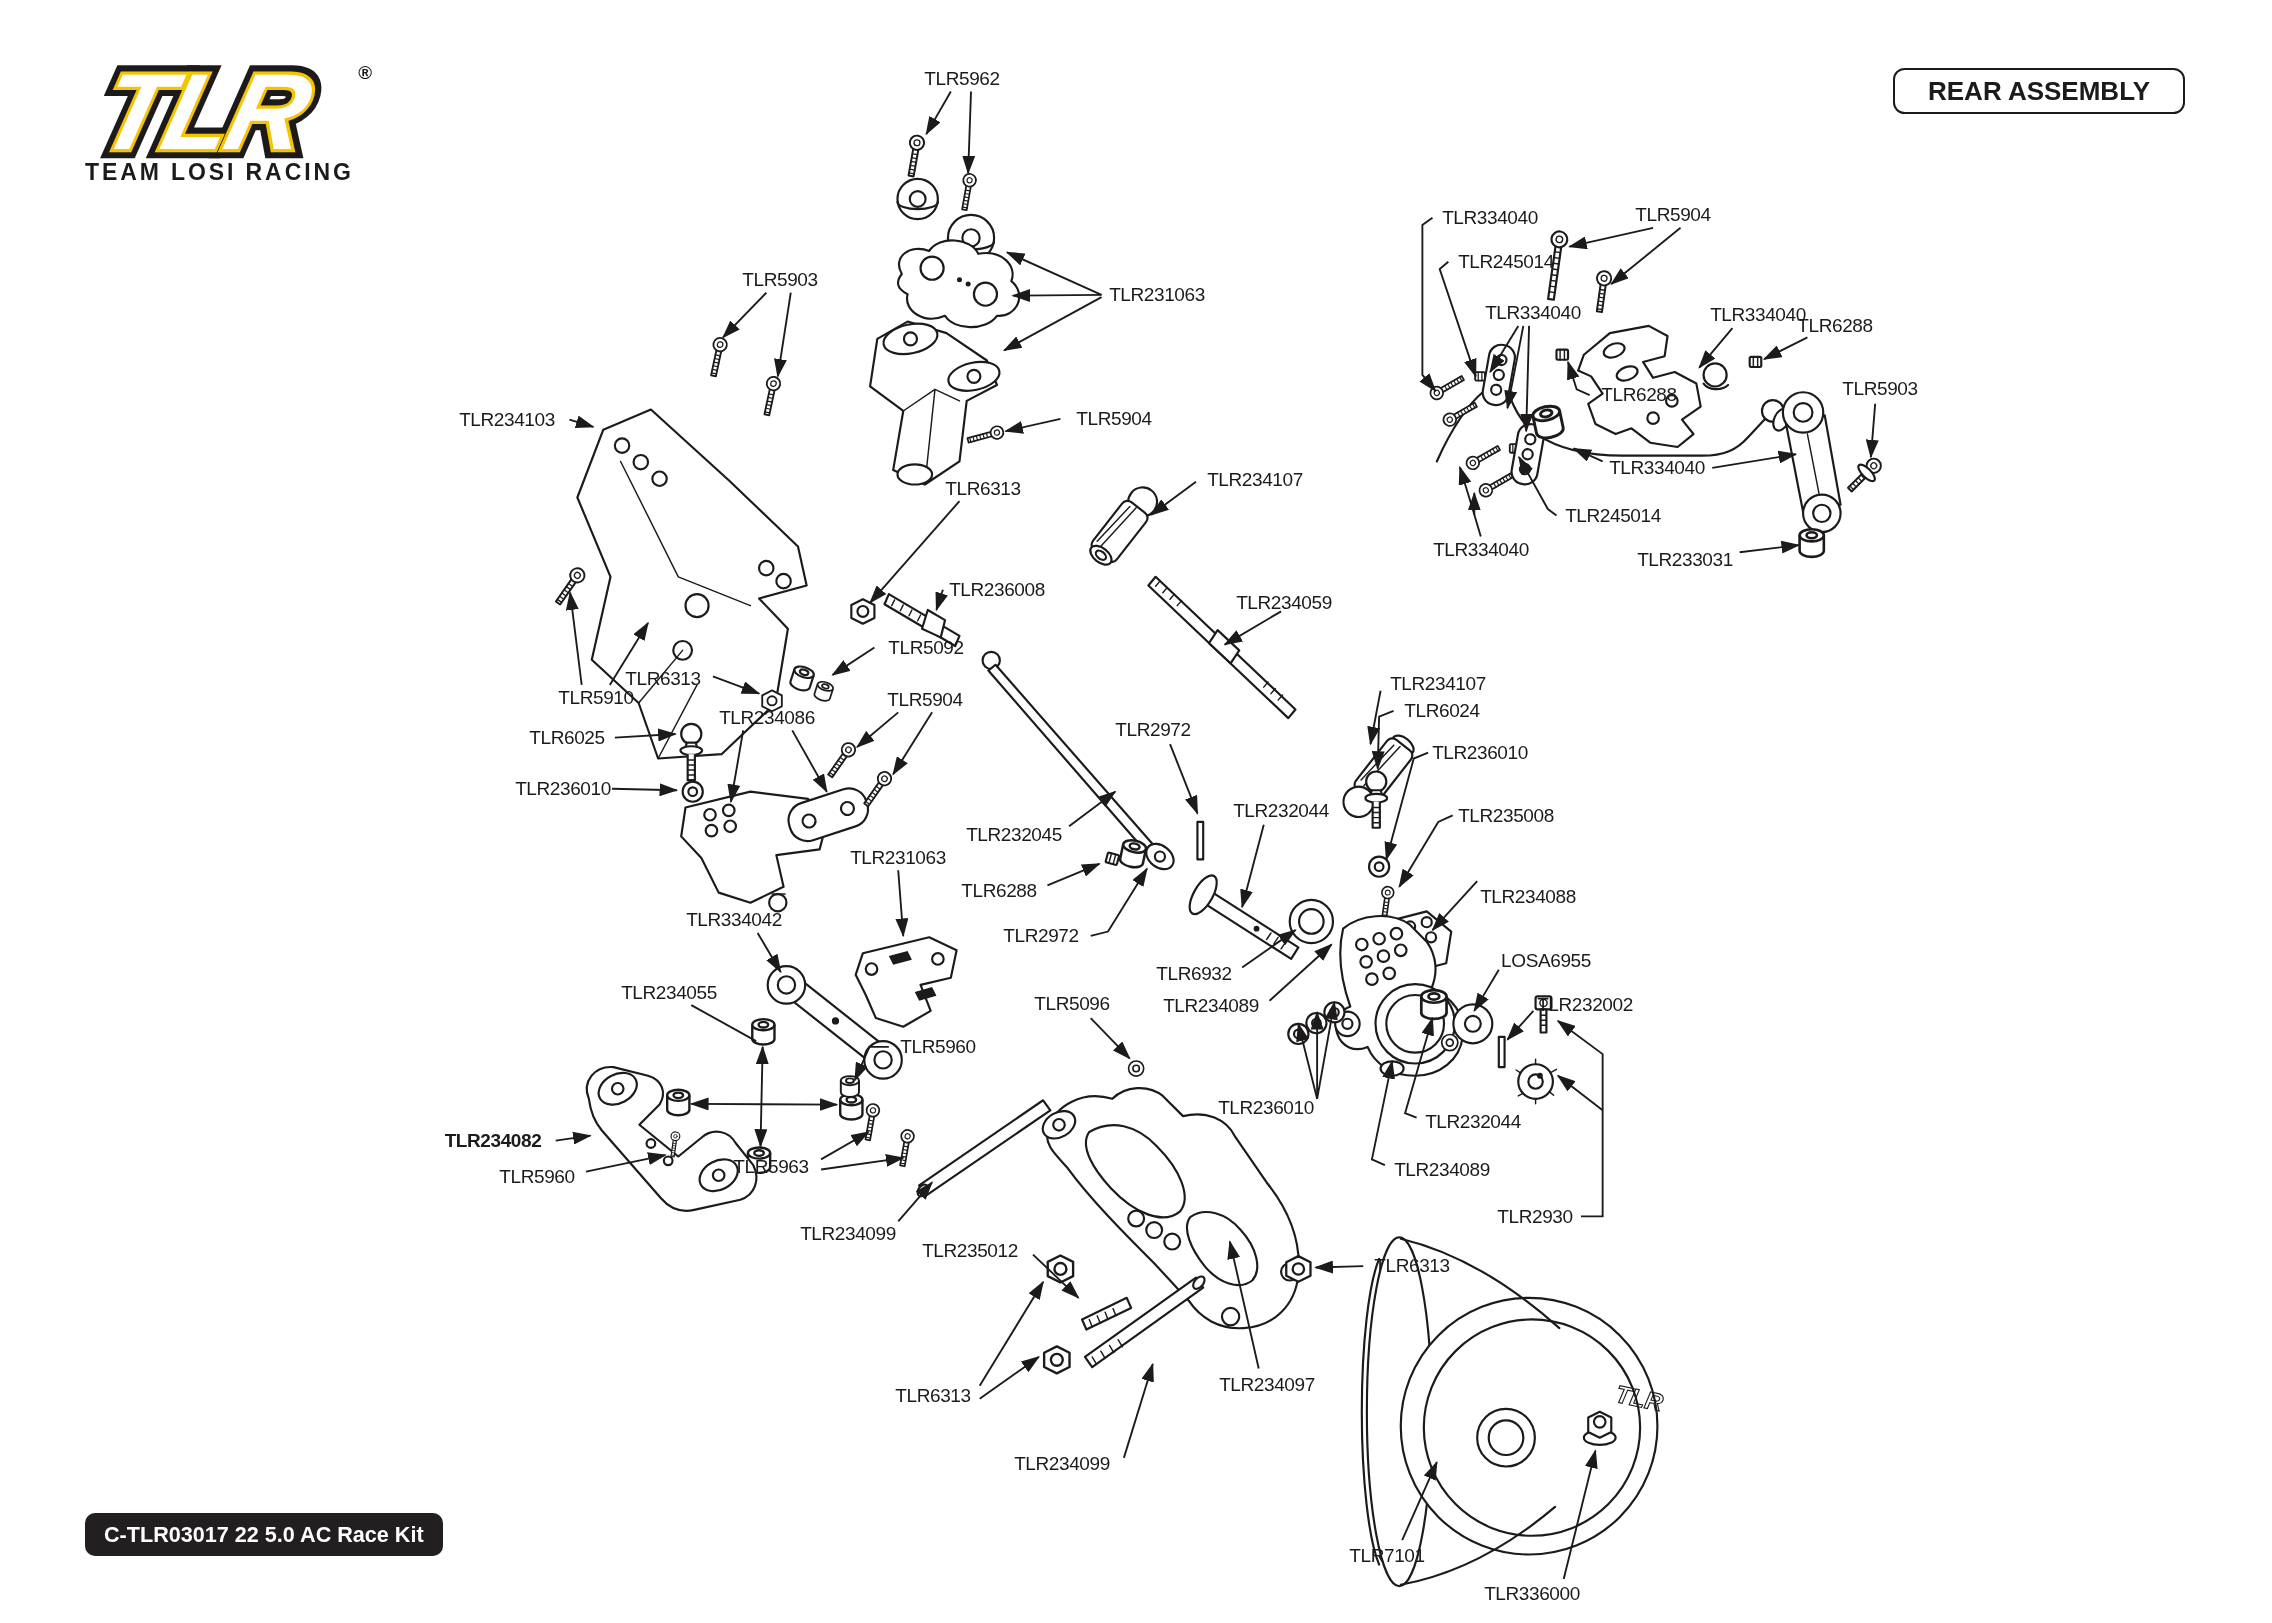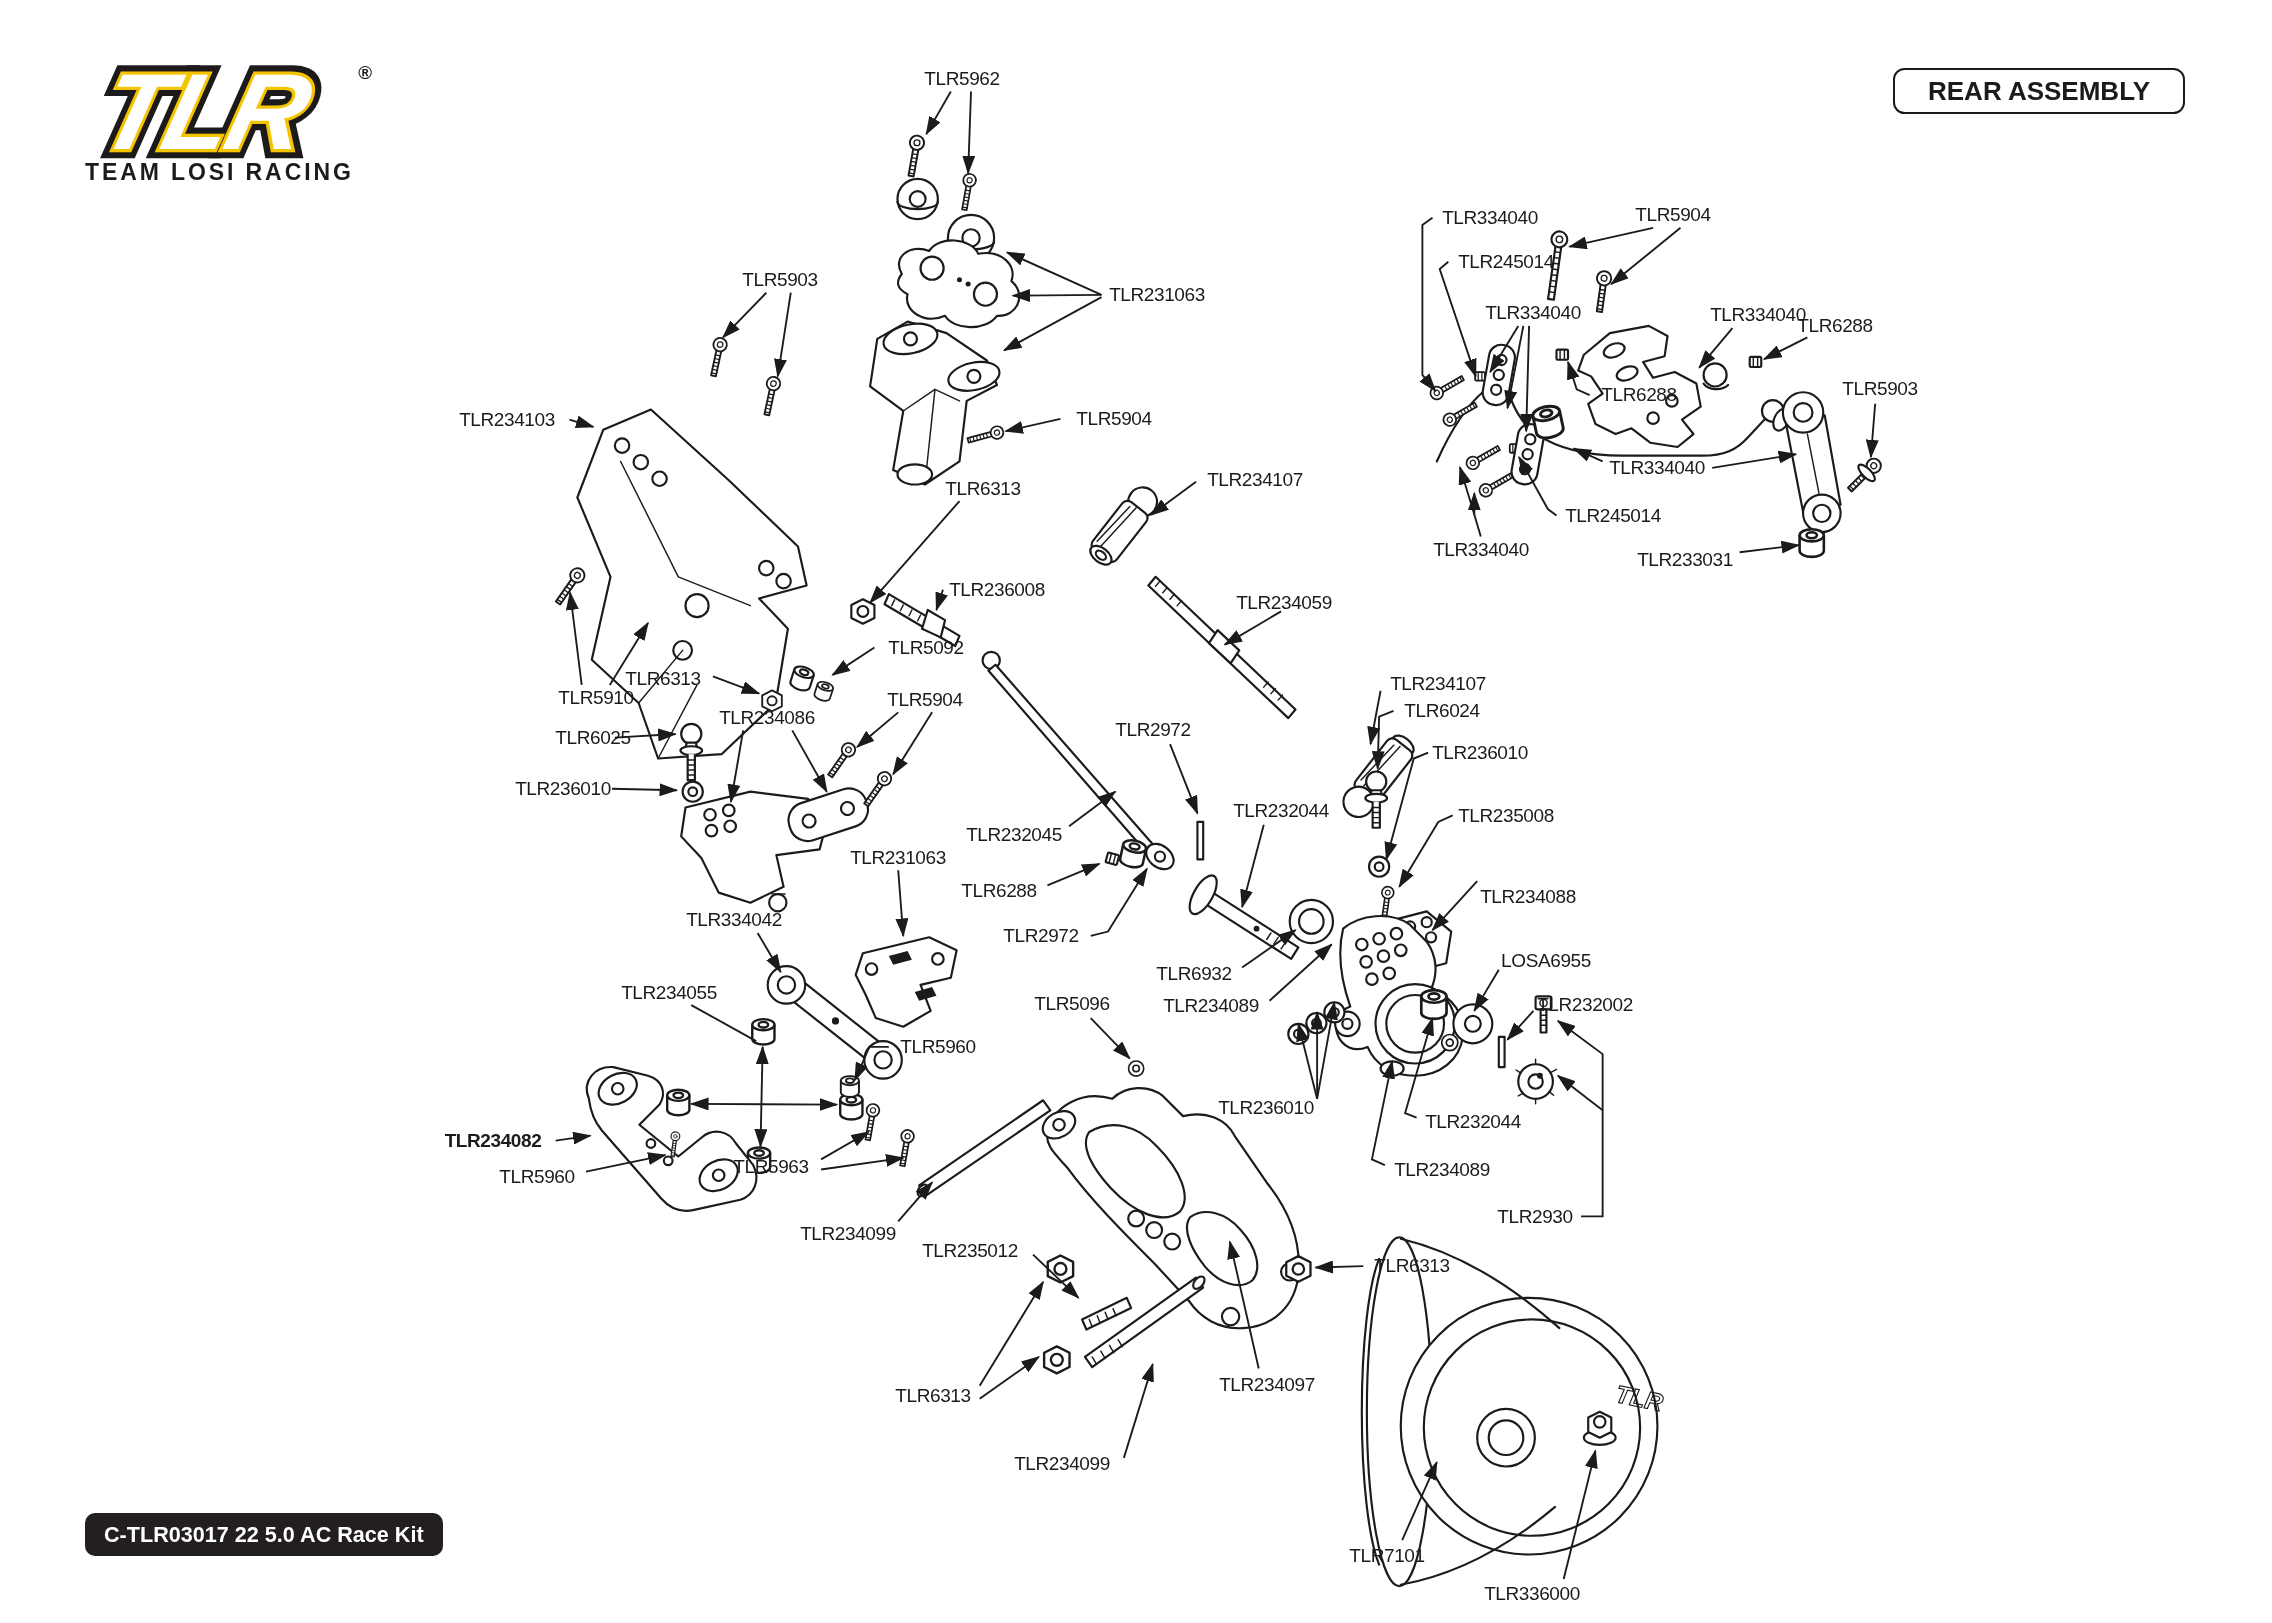--- a/index.html
+++ b/index.html
@@ -466,21 +466,21 @@
       <div class="plabel" style="left: 1157px; top: 295px;">TLR231063</div>
       <div class="plabel" style="left: 1114px; top: 419px;">TLR5904</div>
       <div class="plabel" style="left: 780px; top: 280px;">TLR5903</div>
       <div class="plabel" style="left: 507px; top: 420px;">TLR234103</div>
       <div class="plabel" style="left: 596px; top: 698px;">TLR5910</div>
       <div class="plabel" style="left: 983px; top: 489px;">TLR6313</div>
       <div class="plabel" style="left: 997px; top: 590px;">TLR236008</div>
       <div class="plabel" style="left: 926px; top: 648px;">TLR5092</div>
       <div class="plabel" style="left: 663px; top: 679px;">TLR6313</div>
       <div class="plabel" style="left: 925px; top: 700px;">TLR5904</div>
-      <div class="plabel" style="left: 567px; top: 738px; margin-left: 26px;">TLR6025</div>
+      <div class="plabel" style="left: 567px; top: 738px;">TLR6025</div>
       <div class="plabel" style="left: 767px; top: 718px;">TLR234086</div>
       <div class="plabel" style="left: 563px; top: 789px;">TLR236010</div>
       <div class="plabel" style="left: 898px; top: 858px;">TLR231063</div>
       <div class="plabel" style="left: 734px; top: 920px;">TLR334042</div>
       <div class="plabel" style="left: 669px; top: 993px; text-align: center;">TLR234055</div>
       <div class="plabel" style="left: 493px; top: 1141px; font-weight: bold;">TLR234082</div>
       <div class="plabel" style="left: 938px; top: 1047px;">TLR5960</div>
       <div class="plabel" style="left: 537px; top: 1177px;">TLR5960</div>
       <div class="plabel" style="left: 771px; top: 1167px;">TLR5963</div>
       <div class="plabel" style="left: 848px; top: 1234px;">TLR234099</div>

